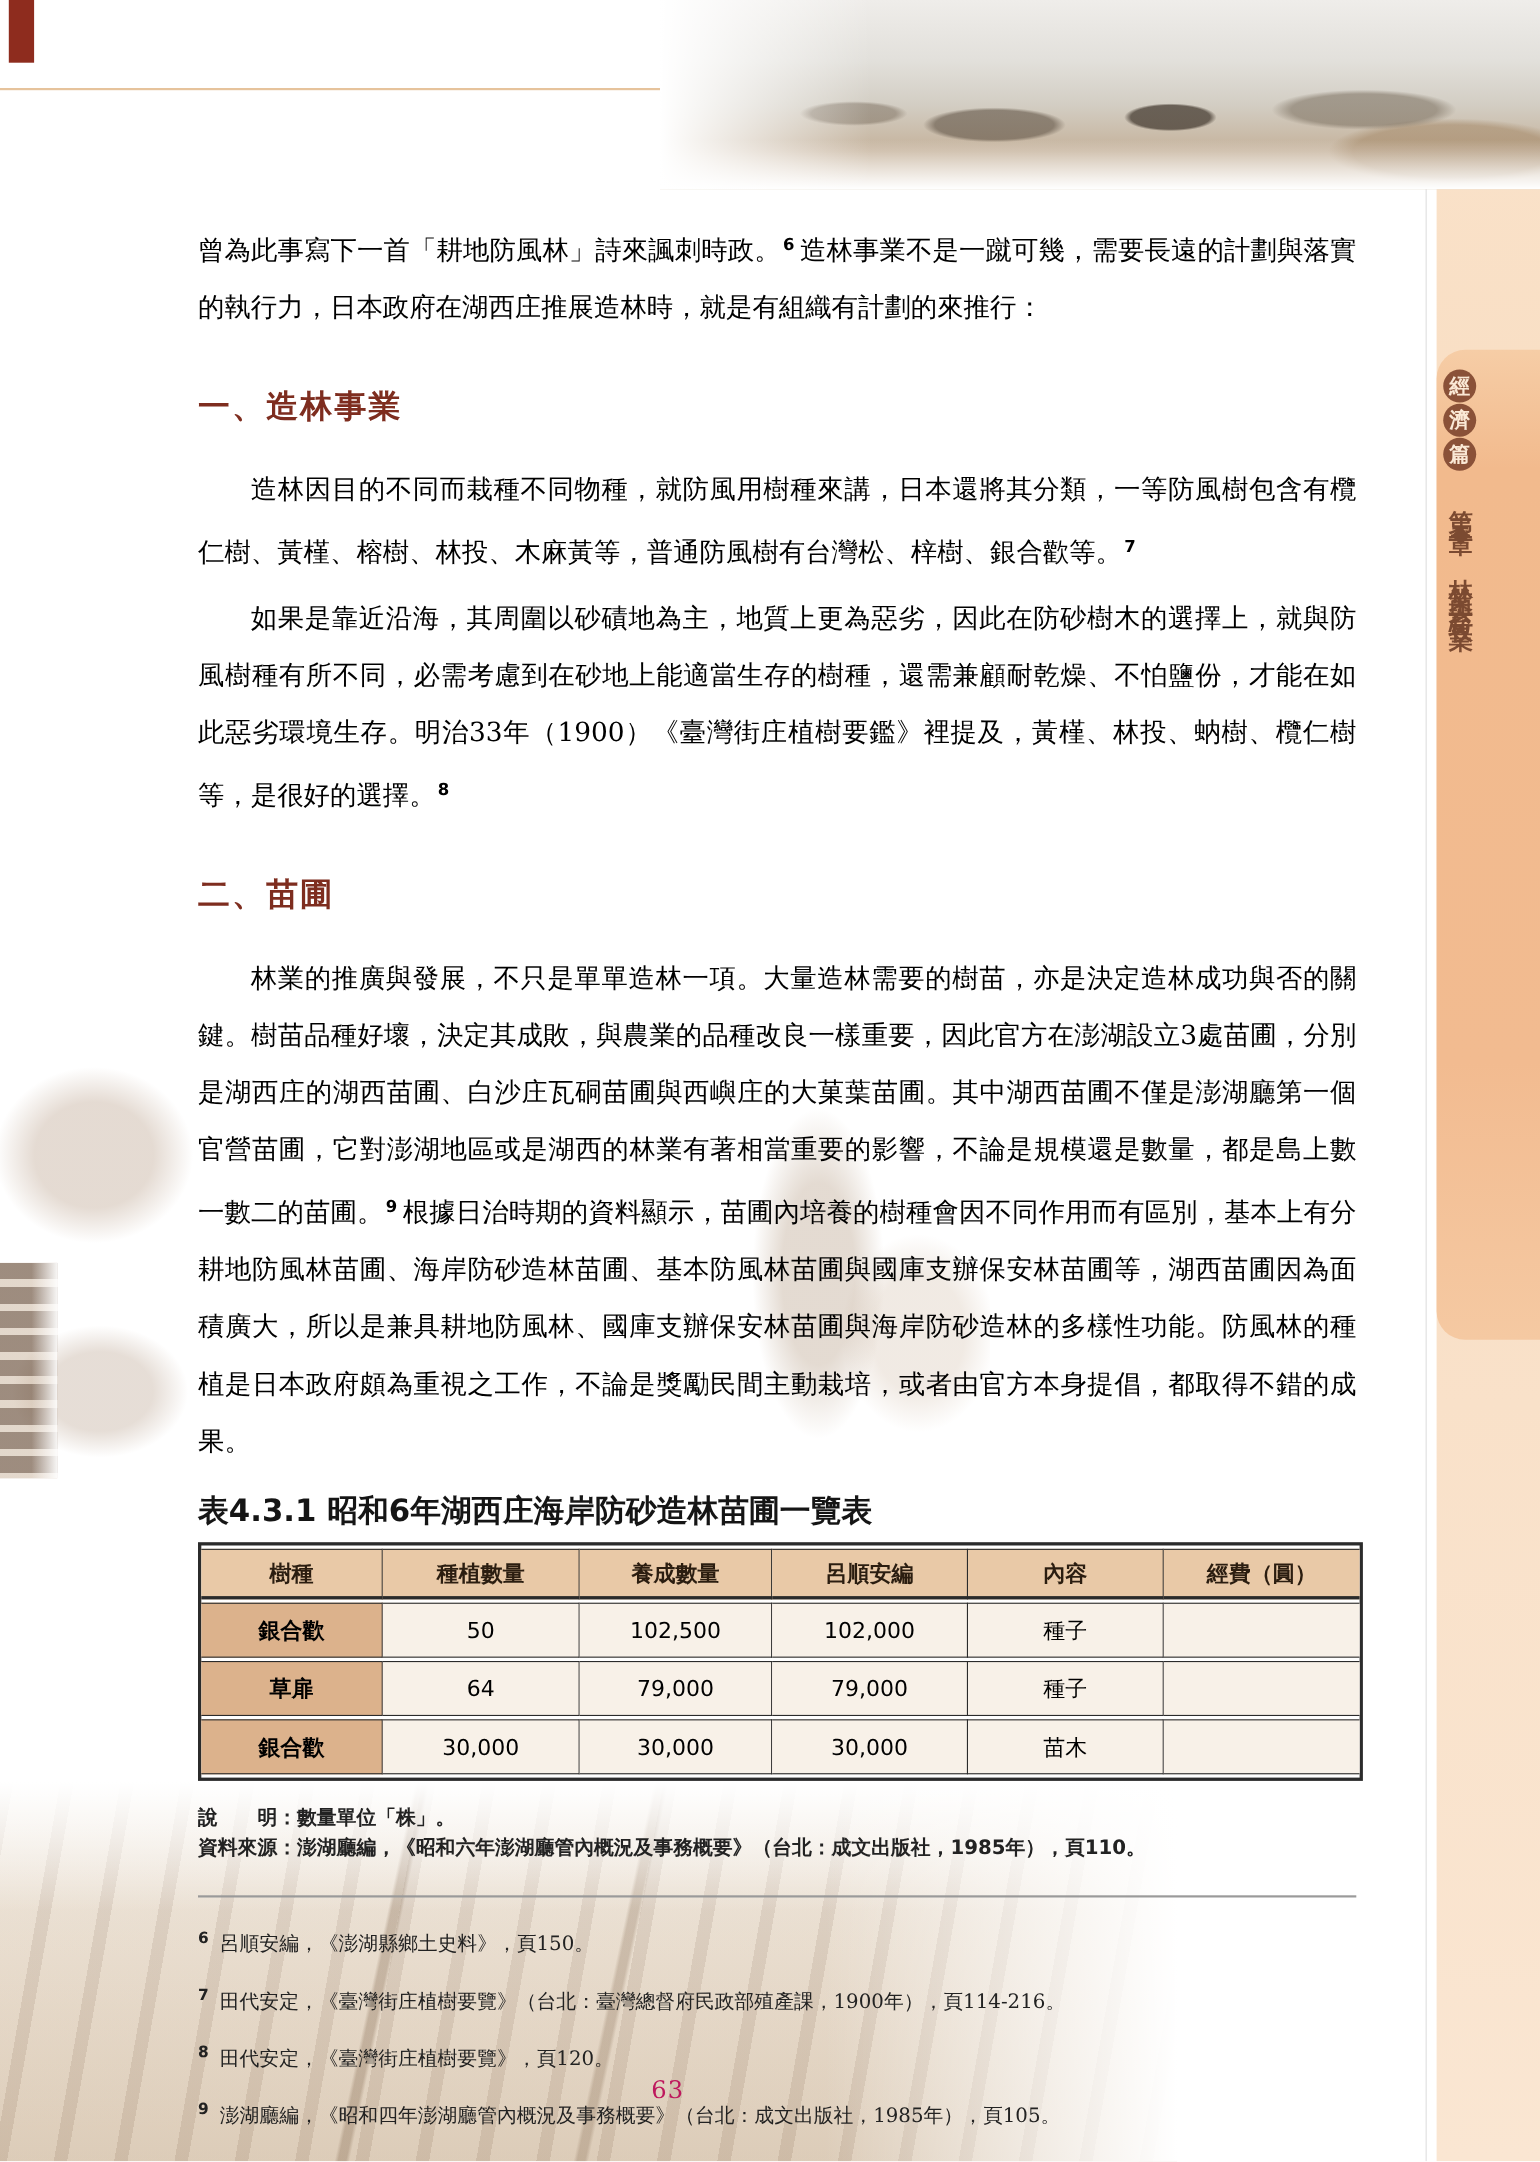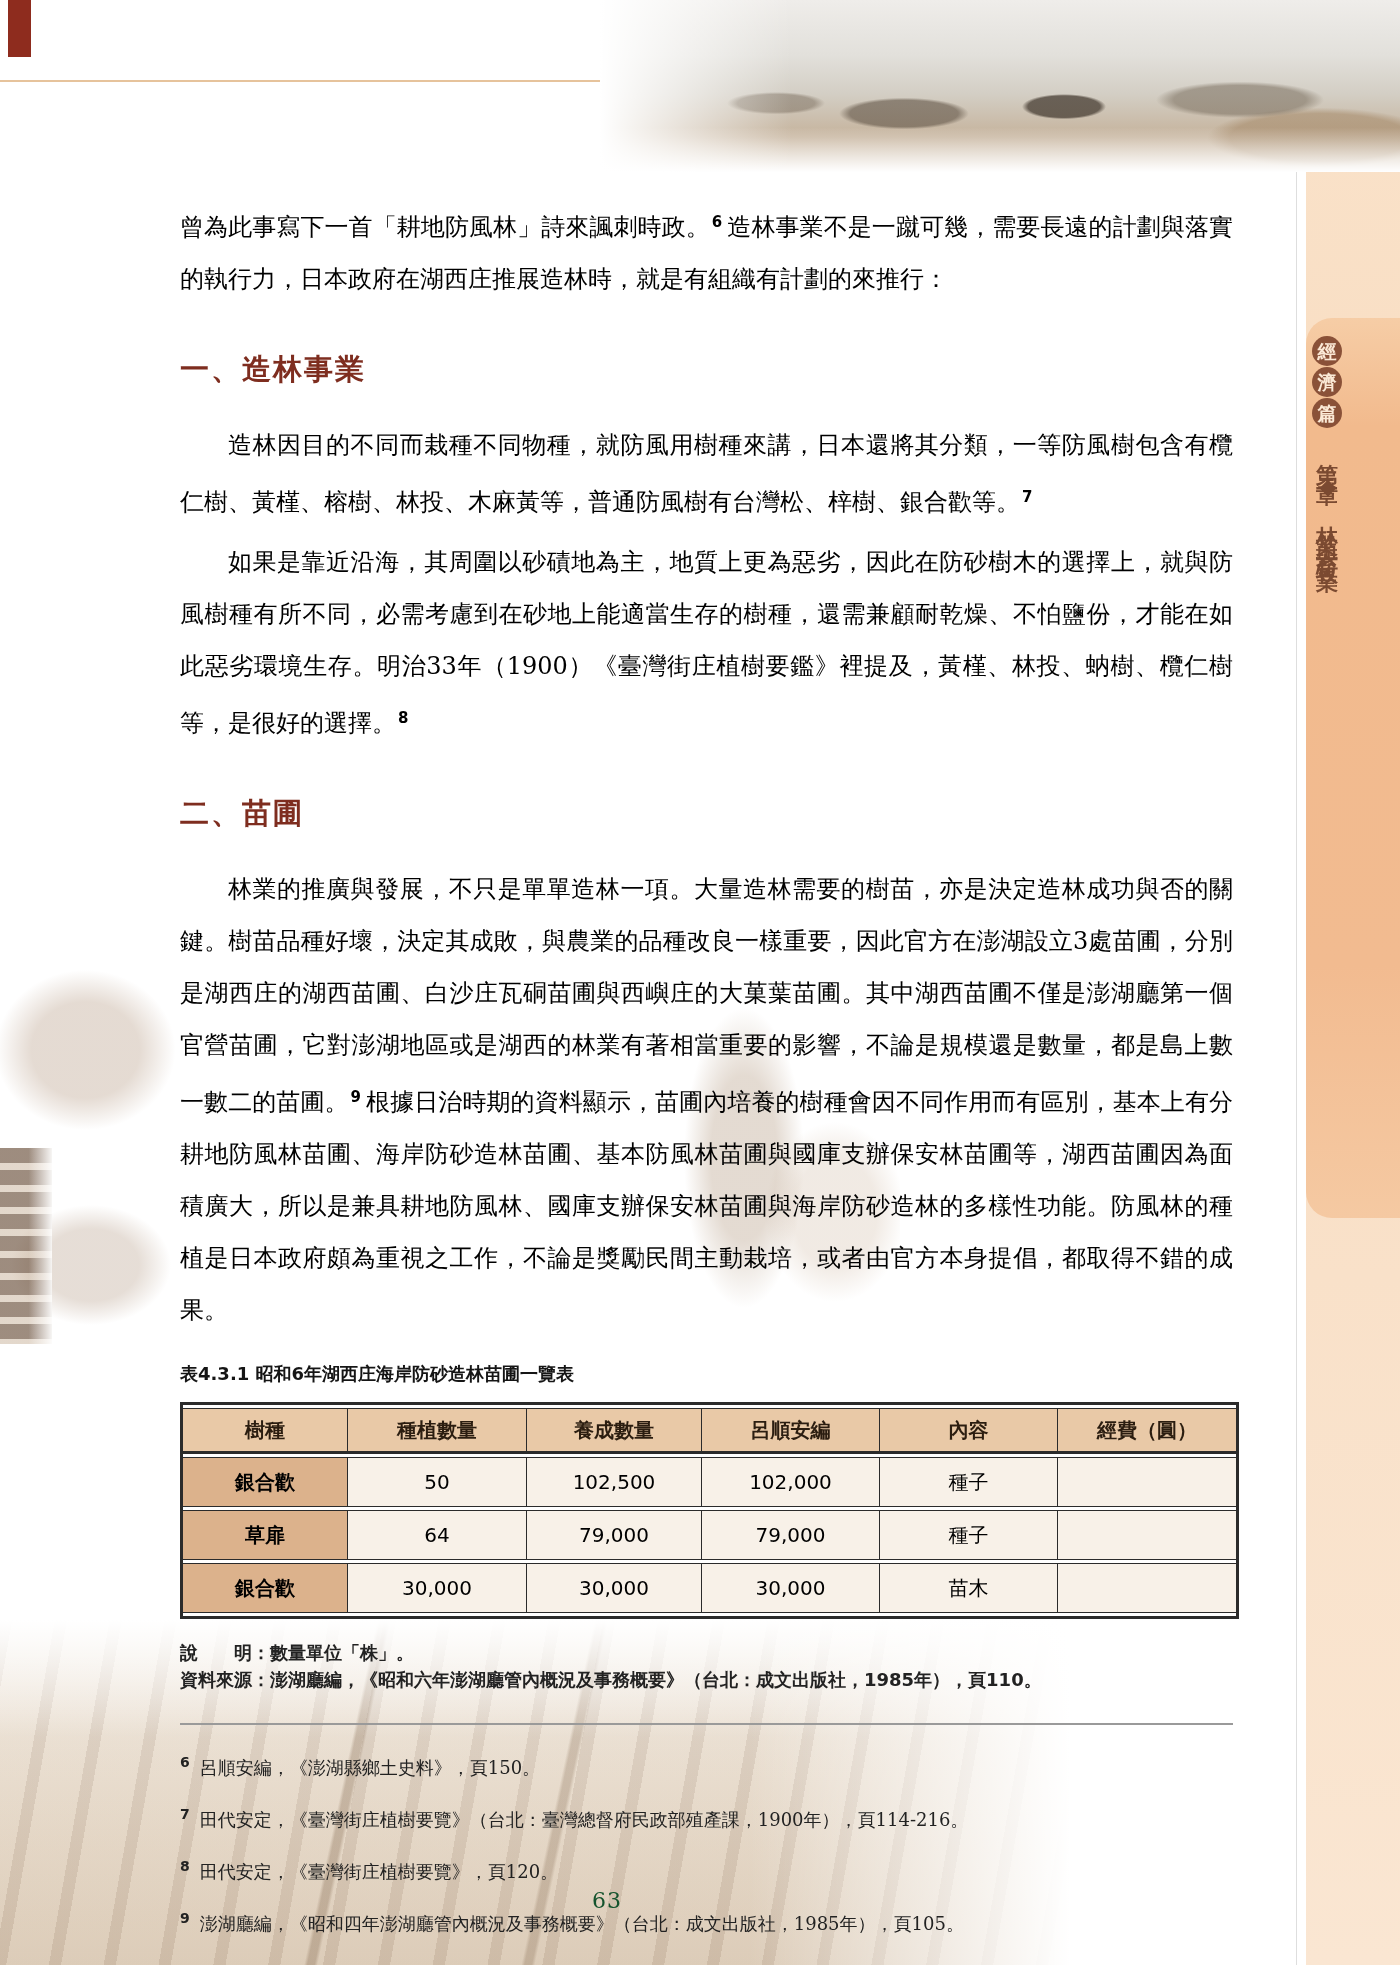--- a/index.html
+++ b/index.html
@@ -61,21 +61,21 @@
   .content{position:absolute;left:180px;top:196px;width:1053px;z-index:2;}
   .body-para{margin:0 0 8px 0;font-size:24px;line-height:52px;text-align:justify;color:#000000;}
   .body-para.indent{text-indent:2em;}
   .fnref{font-family:"DejaVu Sans","Liberation Sans",sans-serif;font-weight:bold;font-size:15px;
     vertical-align:8px;margin:0 5px 0 2px;}
   h2.sec{margin:44px 0 30px 0;font-family:"DejaVu Sans","Liberation Sans",sans-serif;
     font-size:29px;line-height:40px;font-weight:bold;letter-spacing:2px;color:#7e2d1f;}
 
   
   .table-title{margin:22px 0 12px 0;font-family:"DejaVu Sans","Liberation Sans",sans-serif;
-    font-size:18px;line-height:32px;font-weight:bold;color:#151515;}
+    font-size:28px;line-height:32px;font-weight:bold;color:#151515;}
   table.data{border-collapse:separate;border-spacing:0 3px;width:1053px;
     border:3px solid #2b2b2b;table-layout:fixed;
     font-family:"DejaVu Sans","Liberation Sans",sans-serif;}
   table.data th,table.data td{border-top:1.5px solid #2b2b2b;border-bottom:1.5px solid #2b2b2b;
     border-right:1.5px solid #2b2b2b;text-align:center;padding:0 6px;overflow:hidden;}
   table.data th:last-child,table.data td:last-child{border-right:none;}
   table.data th{height:42px;background:#e9c9a7;font-weight:bold;font-size:20px;color:#2b1d10;
     border-bottom-width:3px;}
   table.data td{height:48px;background:#f8f1e8;font-size:20px;color:#000000;}
   table.data td.label-cell{background:#dcb28c;font-weight:bold;}
@@ -84,21 +84,21 @@
     font-size:18px;line-height:27px;font-weight:600;color:#222;}
   .note{margin:0;}
 
   
   .fn-sep{margin:30px 0 14px 0;border:none;border-top:2px solid #9a9a9a;width:1053px;}
   .footnotes{font-size:18px;line-height:46px;color:#222;}
   .fn{white-space:nowrap;}
   .fn-num{font-family:"DejaVu Sans","Liberation Sans",sans-serif;font-weight:bold;font-size:14px;
     vertical-align:7px;margin-right:10px;}
 
-  .pageno{position:absolute;left:592px;top:1888px;z-index:2;font-size:22px;color:#14532d;
+  .pageno{position:absolute;left:592px;top:1888px;z-index:2;font-size:22px;color:#be185d;
     letter-spacing:1px;}
 </style>
 </head>
 <body>
 
 <div class="page">
 
   <div class="corner-tab"></div>
   <div class="header-rule"></div>
   <div class="harbor-photo"></div>

